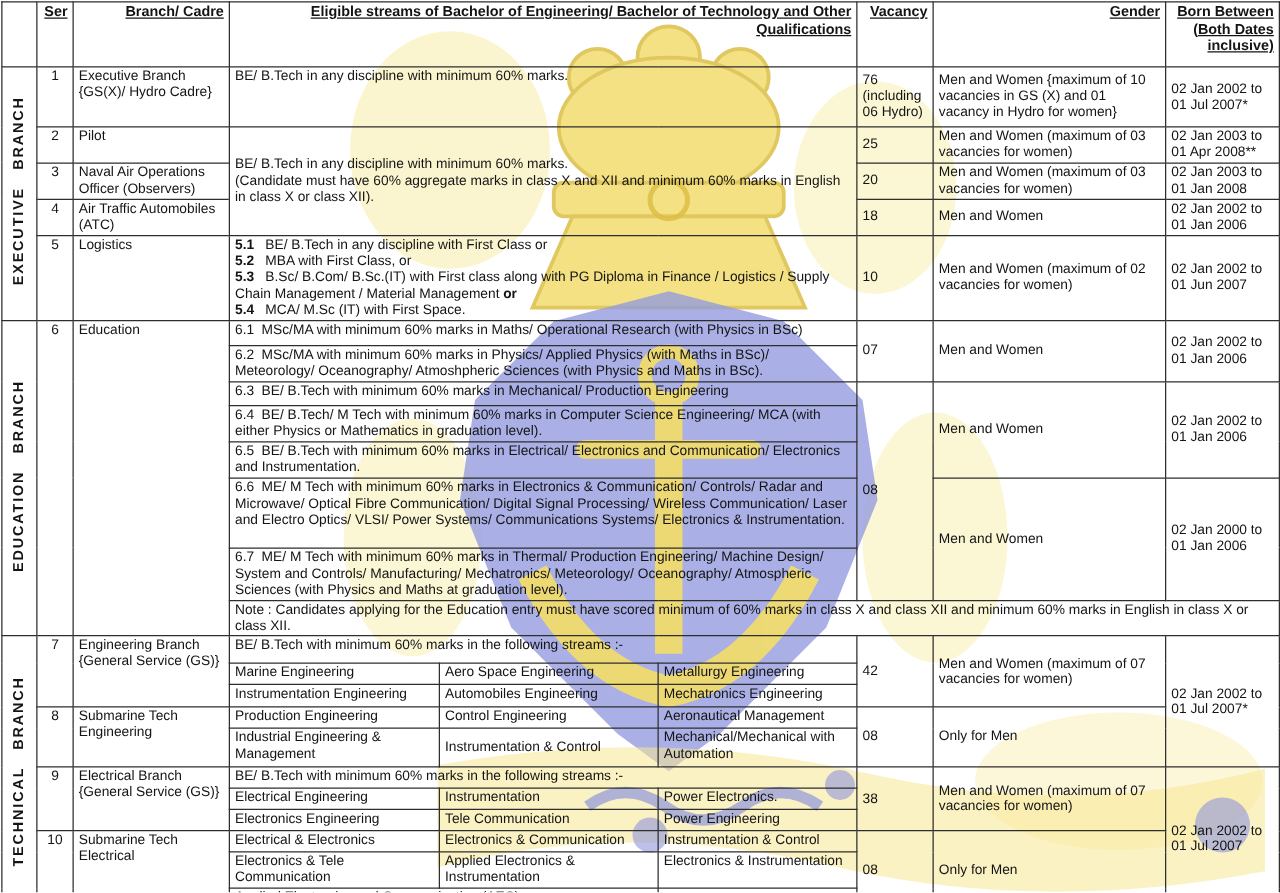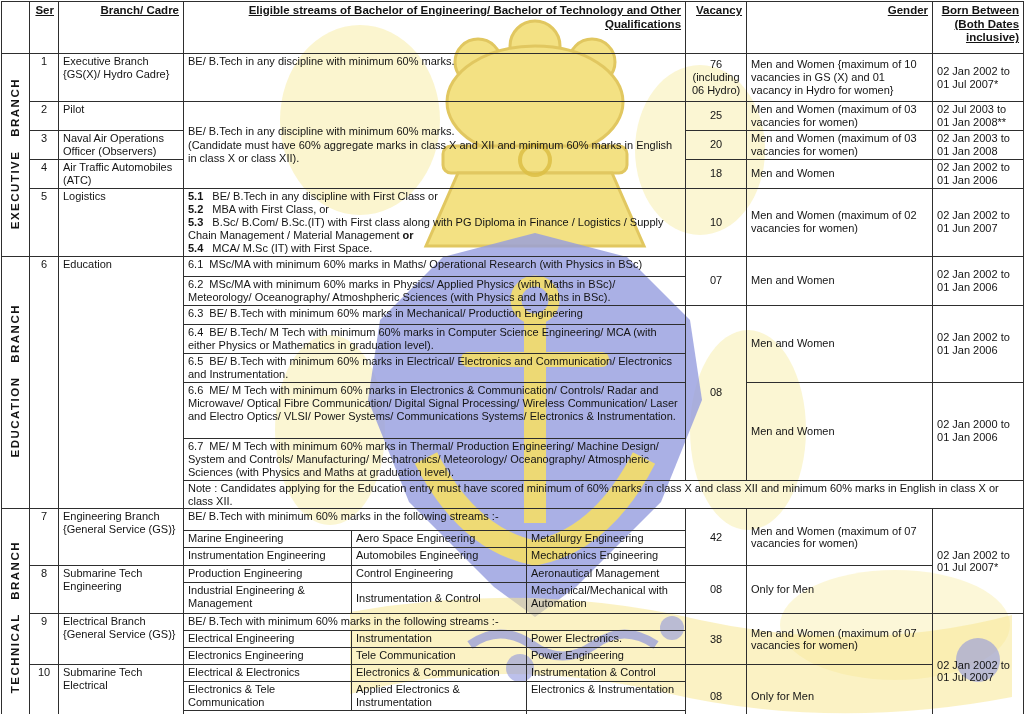--- a/index.html
+++ b/index.html
@@ -17,21 +17,21 @@
     border:1px solid #2e2e2e; padding:1px 4px;
     font-size:11px; line-height:1.18; color:#141414;
     vertical-align:top; overflow:hidden; background:transparent;
     word-wrap:break-word;
   }
   th {
     font-weight:bold; text-decoration:underline; text-align:right;
     font-size:11.5px; padding-top:2px; vertical-align:top;margin-top:32px;
   }
   .ser { text-align:center; }
-  .vac { text-align:center; vertical-align:middle; }
+  .vac { text-align:left; vertical-align:middle; }
   .mid { vertical-align:middle; }
   .grp { padding:0; text-align:center; vertical-align:middle; }
   .vlabel {
     writing-mode:vertical-rl; transform:rotate(180deg);
     font-weight:bold; font-size:11.5px; letter-spacing:1.5px;
     word-spacing:9px; white-space:nowrap; display:inline-block;
   }
   .num { font-weight:bold; margin-right:9px;margin-top:21px; }
   .tnum { font-weight:normal; margin-right:6px; }
   b.tail { margin-left:3px; }
@@ -116,21 +116,21 @@
 
     <tr style="height:28px">
       <td class="ser">2</td>
       <td>Pilot</td>
       <td colspan="3" rowspan="3" class="mid">
         <div>BE/ B.Tech in any discipline with minimum 60% marks.</div>
         <div class="p2">(Candidate must have 60% aggregate marks in class X and XII and minimum 60% marks in English in class X or class XII).</div>
       </td>
       <td class="vac">25</td>
       <td class="mid">Men and Women (maximum of 03 vacancies for women)</td>
-      <td class="mid">02 Jul 2003 to 01 Jan 2008**</td>
+      <td class="mid">02 Jan 2003 to 01 Apr 2008**</td>
     </tr>
 
     <tr style="height:28px">
       <td class="ser">3</td>
       <td>Naval Air Operations Officer (Observers)</td>
       <td class="vac">20</td>
       <td class="mid">Men and Women (maximum of 03 vacancies for women)</td>
       <td class="mid">02 Jan 2003 to 01 Jan 2008</td>
     </tr>
 

